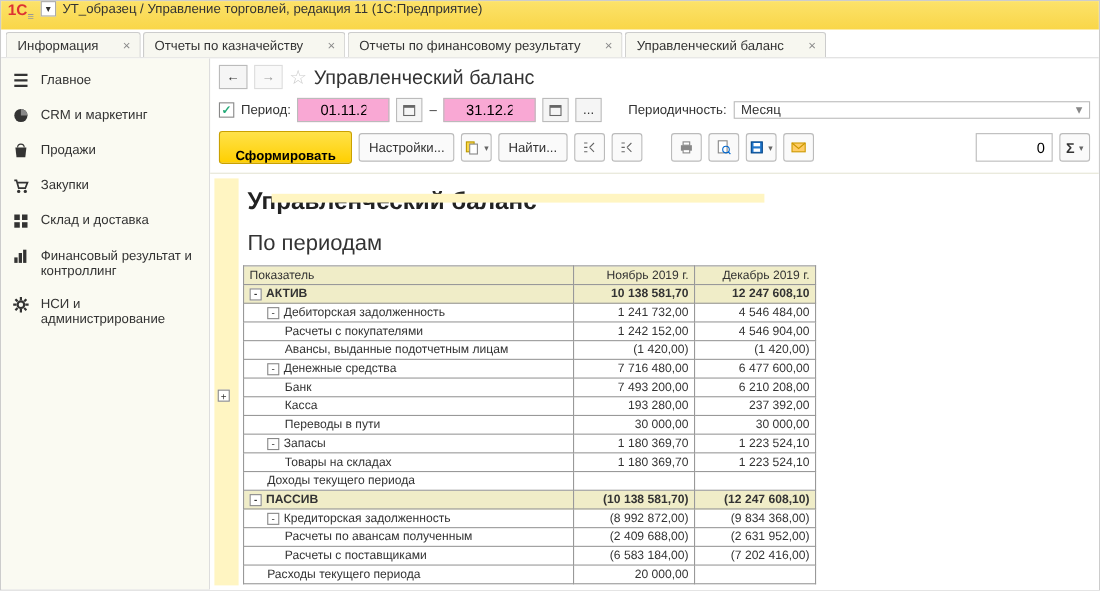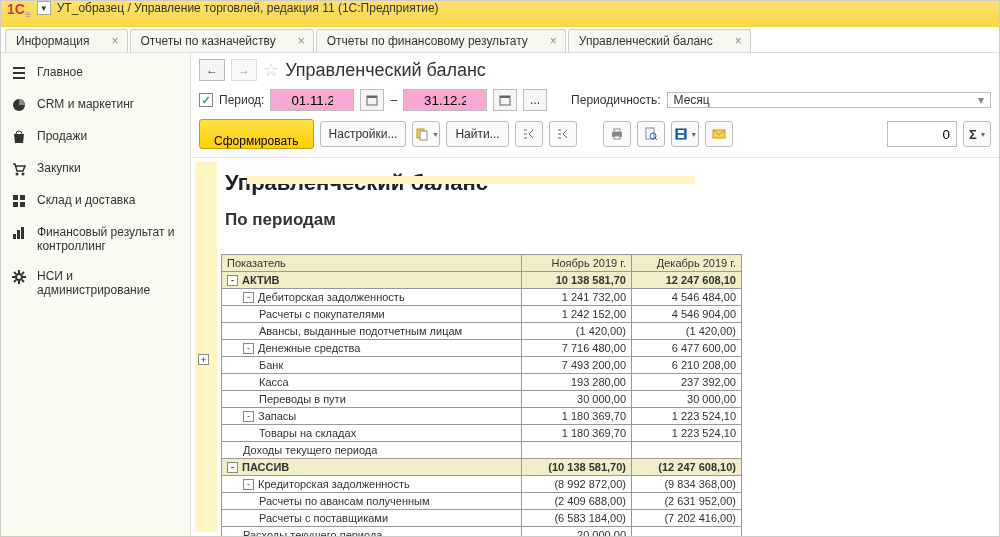--- a/index.html
+++ b/index.html
@@ -20,30 +20,30 @@
   .mhead { padding:6px 8px 4px 8px; display:flex; align-items:center; gap:6px;}
   .navbtn { width:26px; height:22px; border:1px solid #bbb; background:#f5f5f5; display:flex; align-items:center; justify-content:center;}
   .star { color:#ccc; font-size:18px;}
   .mtitle { font-size:18px; font-weight:normal;}
   .filterrow { padding:4px 8px; display:flex; align-items:center; gap:6px; font-size:12px;}
   .chk { width:14px; height:14px; border:1px solid #888; display:inline-flex; align-items:center; justify-content:center; color:#2a7; font-weight:bold; font-size:11px;}
   .dinp { width:84px; height:22px; border:1px solid #bbb; padding:0 20px; background:#f9a8d4;}
   .ibtn { width:24px; height:22px; border:1px solid #bbb; background:#f5f5f5; display:flex; align-items:center; justify-content:center;}
   .periodsel { flex:1; height:16px; border:1px solid #bbb; padding:0 6px; display:flex; align-items:center; justify-content:space-between; background:#fff;text-align:center;}
   .toolbar { padding:4px 8px 8px 8px; display:flex; align-items:center; gap:6px; border-bottom:1px solid #e5e5d5;}
-  .btnmain { height:26px; padding:14px 14px; background:linear-gradient(#ffe24a,#ffcf00); border:1px solid #caa100; border-radius:3px; font-weight:normal; font-size:12px;}
+  .btnmain { height:26px; padding:14px 14px; background:linear-gradient(#ffe24a,#ffcf00); border:1px solid #caa100; border-radius:3px; font-weight:bold; font-size:12px;}
   .tbtn { height:26px; border:1px solid #bbb; background:#fafafa; border-radius:3px; display:flex; align-items:center; justify-content:center; padding:0 8px; min-width:28px; gap:4px;}
   .tbtn.small { min-width:28px; padding:0;}
   .numbox { width:70px; height:26px; border:1px solid #bbb; text-align:right; padding:0 6px; background:#fff;}
   .report { flex:1; overflow:auto; padding:6px 4px 6px 4px; background:#fff; position:relative;}
   .yellowbar { position:absolute; left:26px; top:6px; right:300px; height:8px; background:#fff5c2;}
   .yellowcol { position:absolute; left:4px; top:4px; width:22px; bottom:4px; background:#fff5c2;}
   .reportinner { margin-left:26px; position:relative;}
   .rtitle { font-size:22px; font-weight:bold; margin:6px 0 2px 4px; color:#222;}
-  .rsub { font-size:17px; font-weight:bold; margin:14px 0 24px 4px;}
+  .rsub { font-size:20px; font-weight:normal; margin:14px 0 8px 4px;}
   table.rt { border-collapse:collapse; font-size:11px;}
   table.rt th, table.rt td { border:1px solid #999; padding:1px 5px; height:15px; line-height:14px;}
   table.rt th { background:#f0edc8; font-weight:normal; text-align:left;}
   table.rt th.num, table.rt td.num { text-align:right; width:110px;}
   .hdr-row td { background:#f0edc8; font-weight:bold;}
   .exp { width:11px; height:11px; border:1px solid #888; display:inline-flex; align-items:center; justify-content:center; font-size:9px; line-height:9px; background:#fff; margin-right:2px;}
   .treecell { display:flex; align-items:center; gap:2px;}
   .ind1 { padding-left:16px;} .ind2 { padding-left:32px;}
   .colname { width:300px;}
   .outerexp { position:absolute; left:7px; width:11px; height:11px; border:1px solid #888; background:#fff; font-size:9px; display:flex; align-items:center; justify-content:center;}

